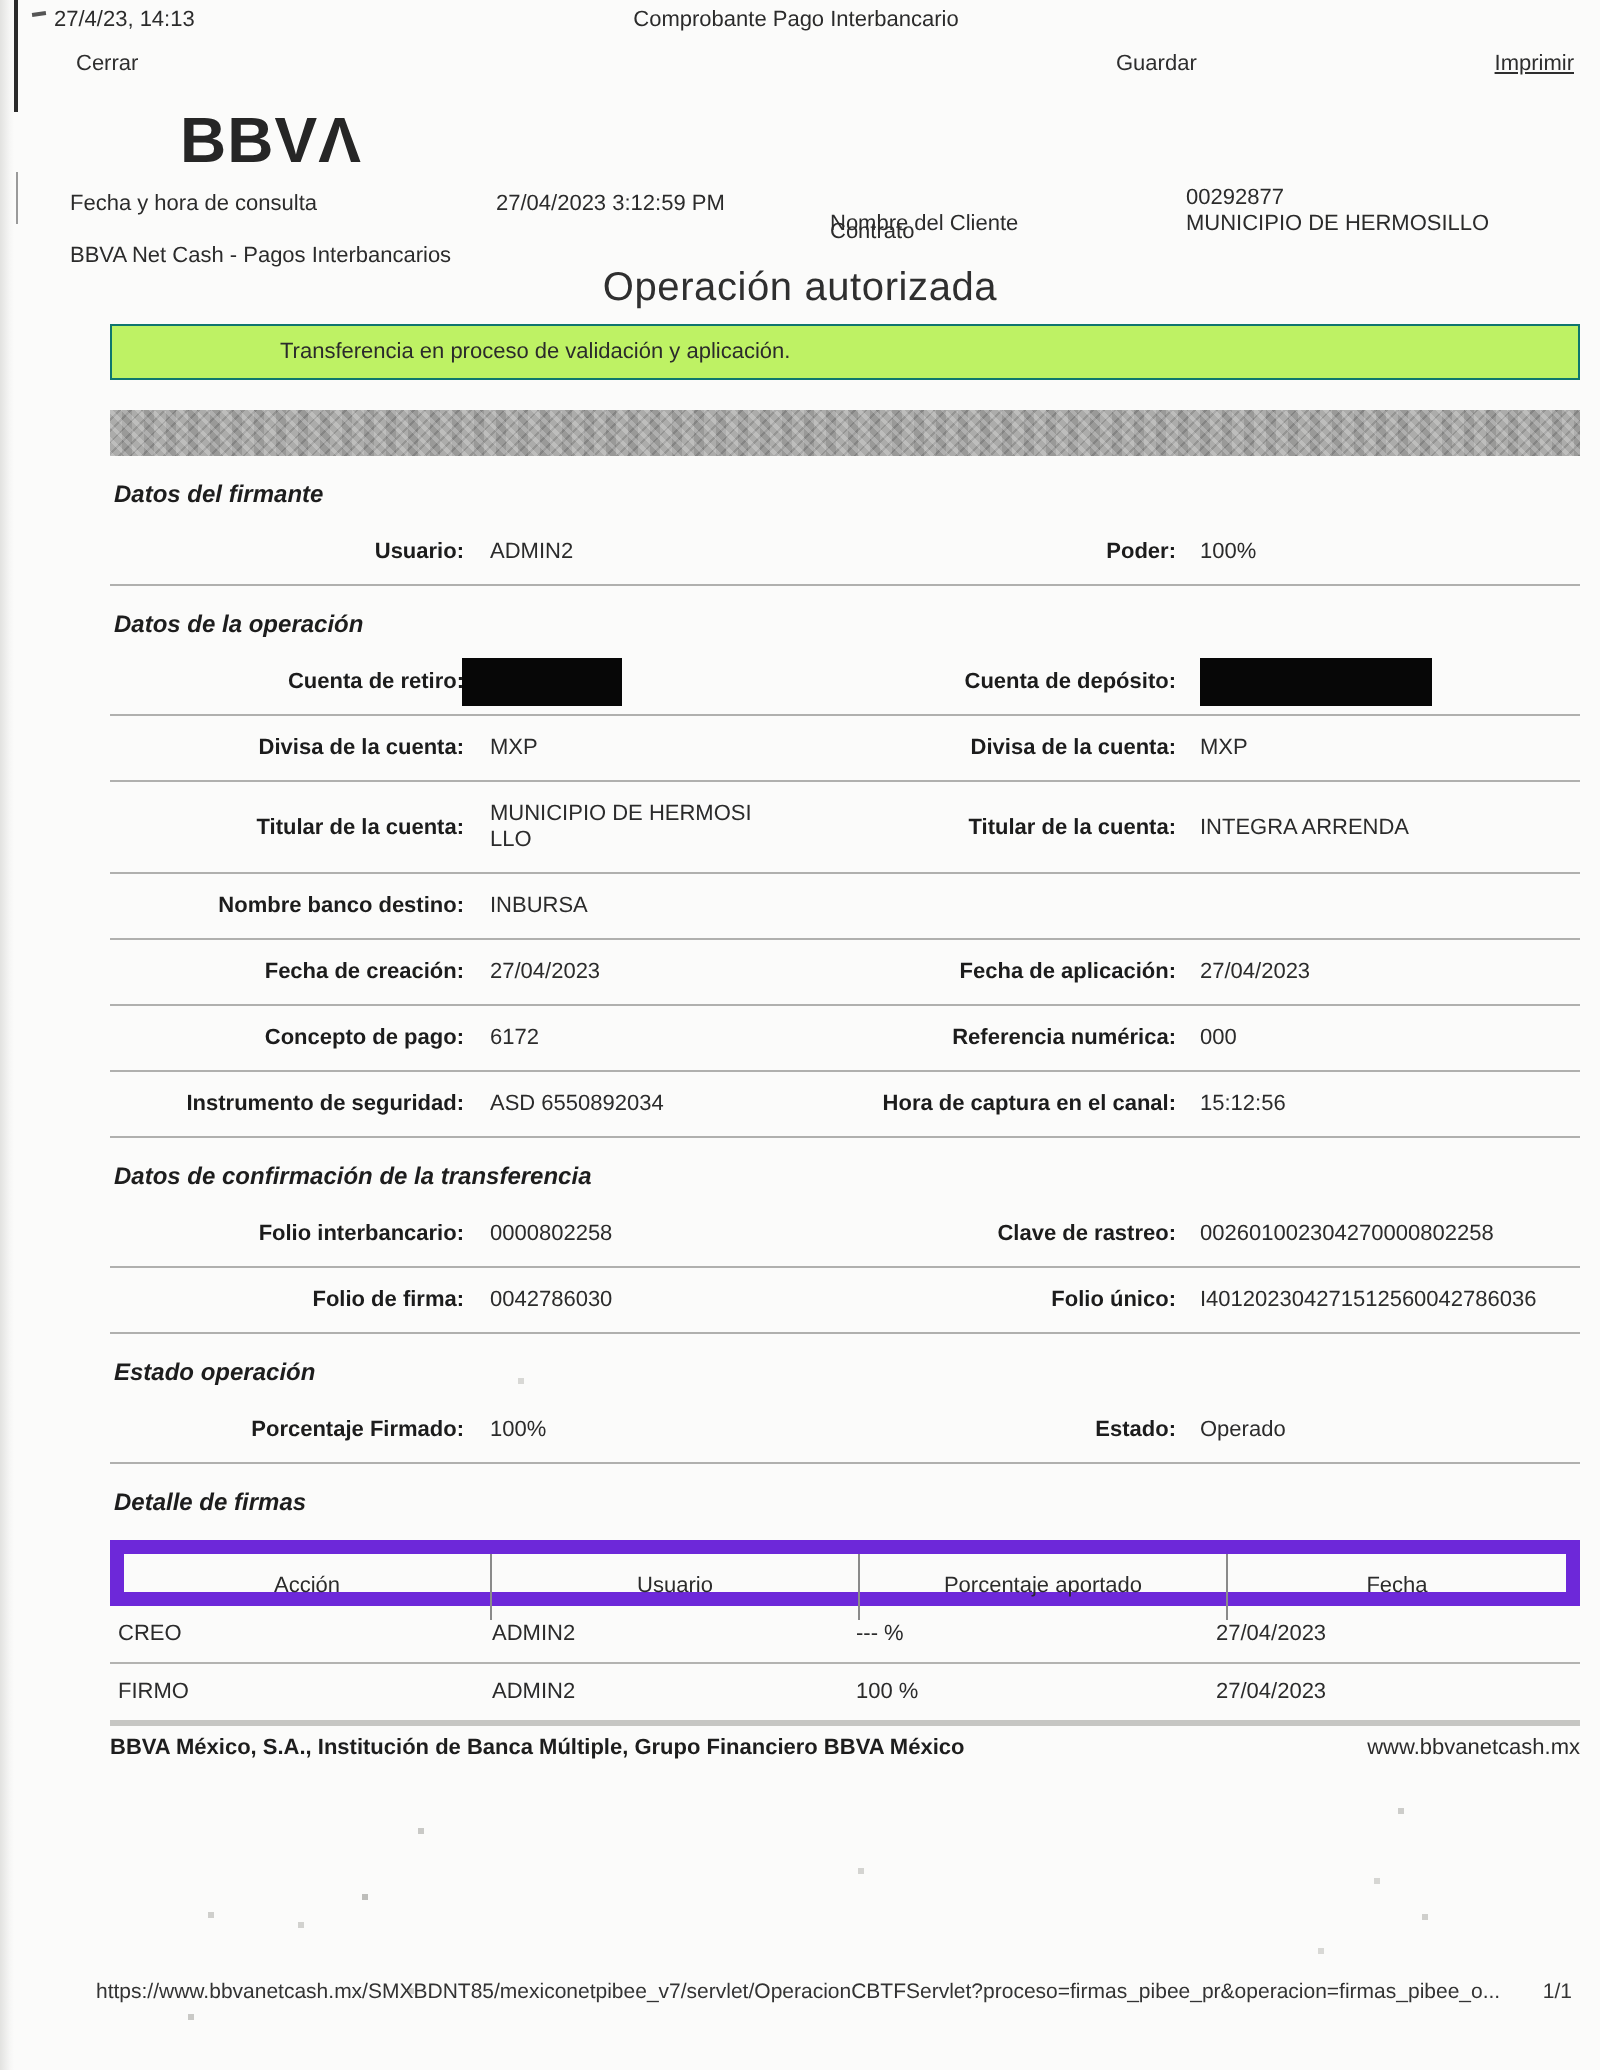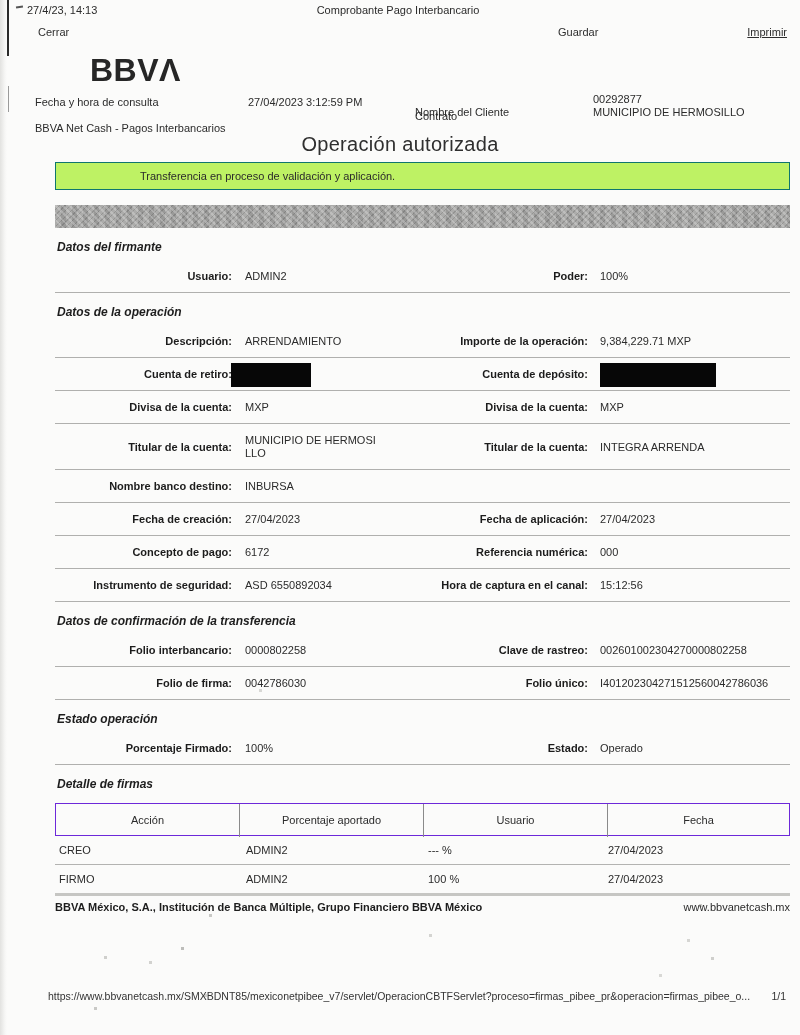--- a/index.html
+++ b/index.html
@@ -54,21 +54,21 @@
       repeating-linear-gradient(90deg, rgba(255,255,255,.10) 0 6px, rgba(0,0,0,.06) 6px 11px); }
   .sec-title { margin-top:9px; padding:3px 0 6px 2px; font-size:12px; font-weight:bold; color:#1d1d1d;font-style:italic; }
   .frow { display:grid; grid-template-columns:177px 163px 193px 1fr;
     align-items:center; padding:10px 0 9px; border-bottom:1px solid #b0b0ae; }
   .lbl { font-weight:bold; text-align:right; color:#1c1c1c; line-height:13px; }
   .val { padding-left:13px; color:#2b2b2b; line-height:13px; }
   .val2 { padding-left:12px; }
   .redact { display:inline-block; width:80px; height:24px; background:#070707; vertical-align:middle; margin:-6px 0; }
   .redact.wide { width:116px; }
   
-  .sig-table { margin-top:6px; border:1px solid #6d28d9; display:grid;
+  .sig-table { margin-top:6px; border:7px solid #6d28d9; display:grid;
     grid-template-columns:184px 184px 184px 1fr; height:33px; align-items:center; }
   .sig-th { text-align:center; font-size:11px; color:#2b2b2b; border-right:1px solid #8a8a8a;
     height:33px; line-height:33px; }
   .sig-th:last-child { border-right:none; }
   .sig-row { display:grid; grid-template-columns:184px 184px 184px 1fr;
     align-items:center; height:29px; border-bottom:1px solid #b3b3b1; color:#2b2b2b; }
   .sig-c1 { padding-left:4px; } .sig-c2 { padding-left:7px; } .sig-c3 { padding-left:5px; } .sig-c4 { padding-left:1px; }
   .table-bottom { height:3px; background:#c6c6c3; margin-top:-1px; }
   .page-footer { display:flex; justify-content:space-between; margin-top:5px; }
   .pf-left { font-weight:bold; color:#1d1d1d; }
@@ -119,26 +119,20 @@
     <div class="frow">
       <span class="lbl">Usuario:</span>
       <span class="val">ADMIN2</span>
       <span class="lbl">Poder:</span>
       <span class="val val2">100%</span>
     </div>
 
     <div class="sec-title">Datos de la operación</div>
 
     <div class="frow">
-      <span class="lbl">Descripción:</span>
-      <span class="val">ARRENDAMIENTO</span>
-      <span class="lbl">Importe de la operación:</span>
-      <span class="val val2">9,384,229.71 MXP</span>
-    </div>
-    <div class="frow">
       <span class="lbl">Cuenta de retiro:</span>
       <span class="val"><span class="redact" style="margin-left:-14px;"></span></span>
       <span class="lbl">Cuenta de depósito:</span>
       <span class="val val2"><span class="redact wide"></span></span>
     </div>
     <div class="frow">
       <span class="lbl">Divisa de la cuenta:</span>
       <span class="val">MXP</span>
       <span class="lbl">Divisa de la cuenta:</span>
       <span class="val val2">MXP</span>
@@ -192,22 +186,22 @@
     <div class="frow">
       <span class="lbl">Porcentaje Firmado:</span>
       <span class="val">100%</span>
       <span class="lbl">Estado:</span>
       <span class="val val2">Operado</span>
     </div>
 
     <div class="sec-title">Detalle de firmas</div>
     <div class="sig-table">
       <span class="sig-th">Acción</span>
+      <span class="sig-th">Usuario</span>
       <span class="sig-th">Porcentaje aportado</span>
-      <span class="sig-th">Usuario</span>
       <span class="sig-th">Fecha</span>
     </div>
     <div class="sig-row">
       <span class="sig-c1">CREO</span>
       <span class="sig-c2">ADMIN2</span>
       <span class="sig-c3">--- %</span>
       <span class="sig-c4">27/04/2023</span>
     </div>
     <div class="sig-row">
       <span class="sig-c1">FIRMO</span>

